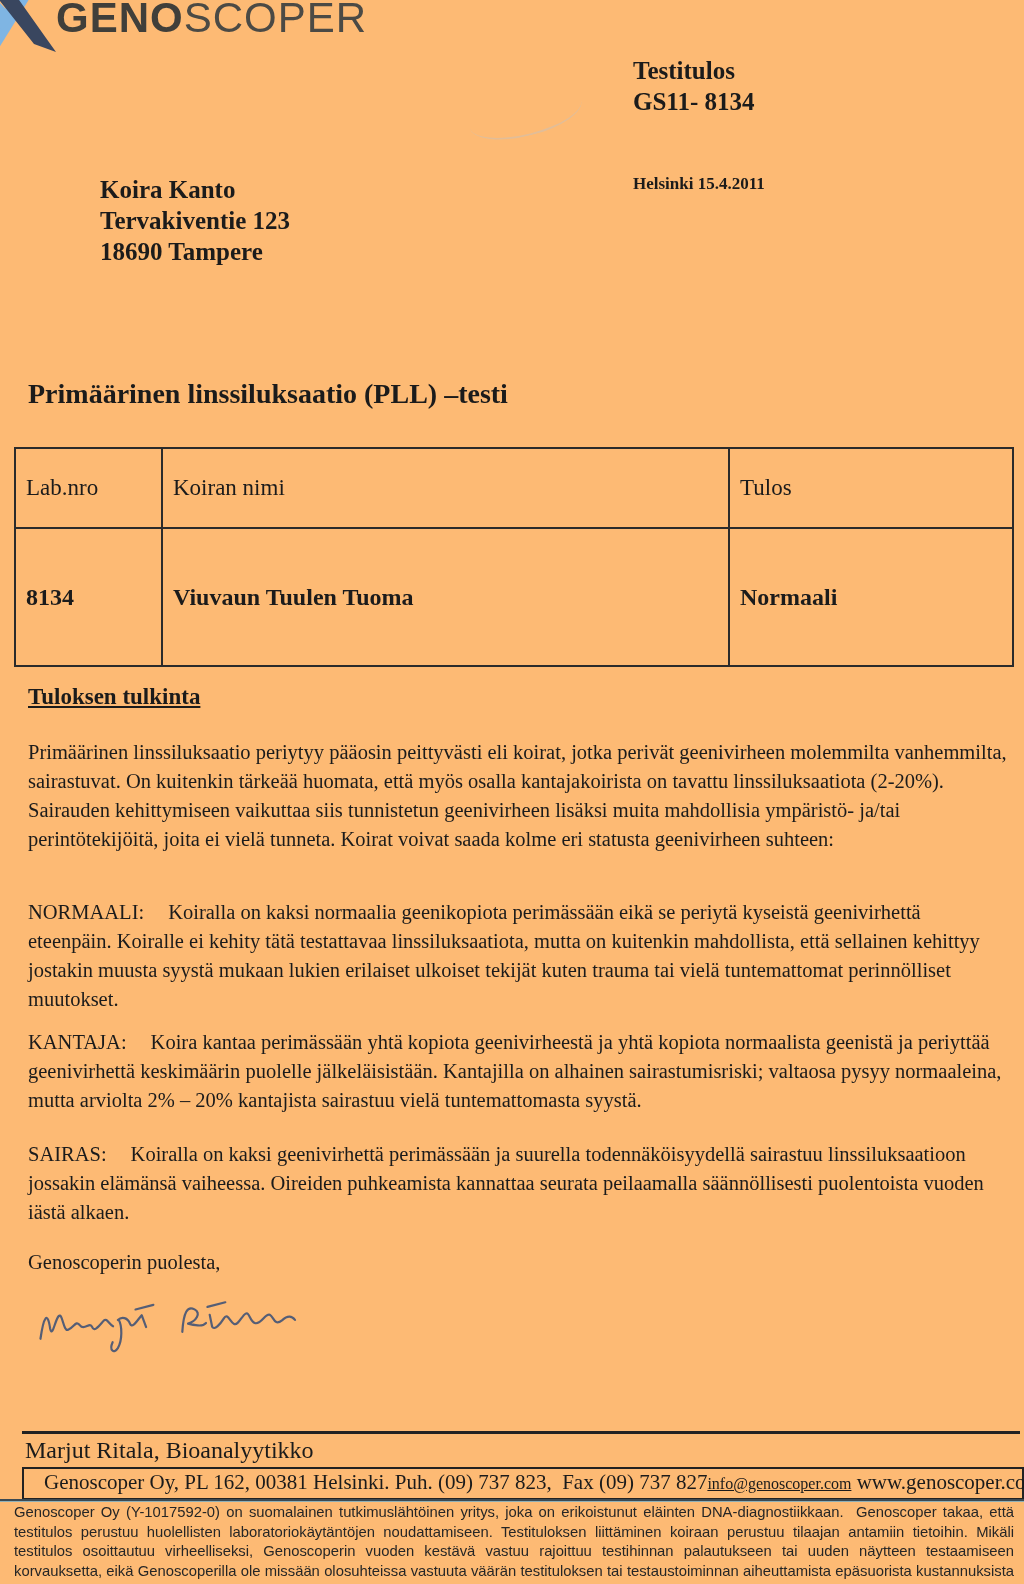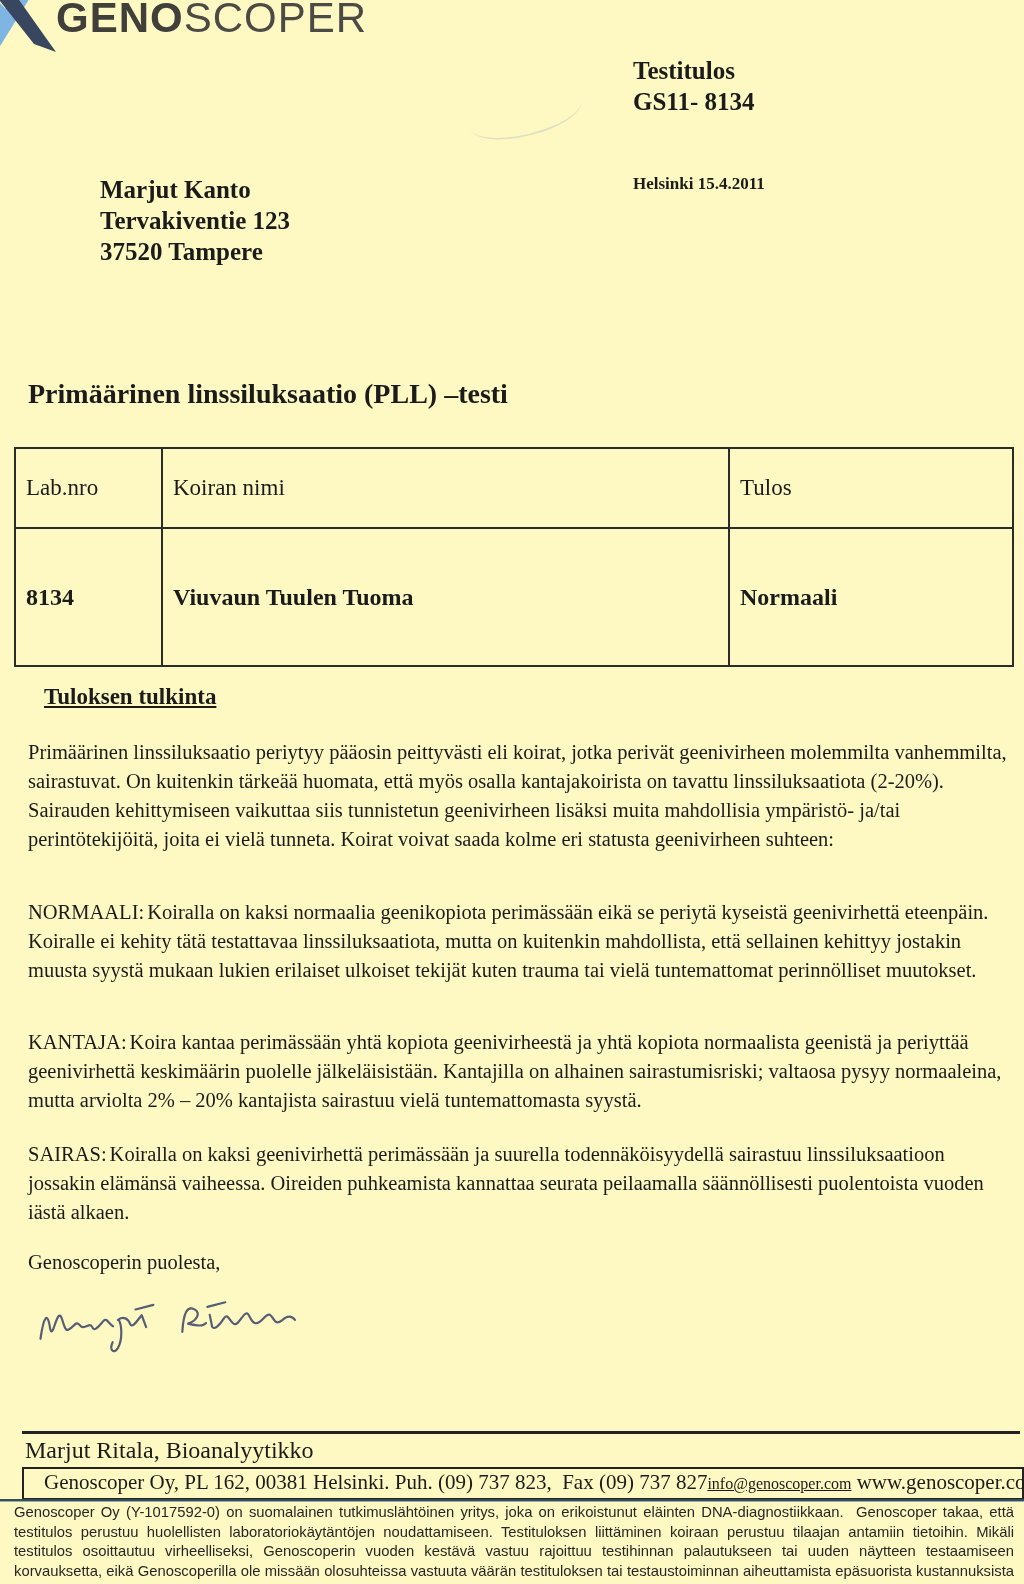--- a/index.html
+++ b/index.html
@@ -1,18 +1,18 @@
 <!DOCTYPE html>
 <html><head>
 <meta charset="utf-8">
 <style>
   html,body { margin:0; padding:0; background:#e8e8e8; }
   .page {
     position:relative; width:1024px; height:1584px;
-    background:#fef9c3; overflow:hidden;
+    background:#fdba74; overflow:hidden;
     font-family:"Liberation Serif", serif; color:#1b1b1b;
     margin:0 auto;
   }
   
   .logo { position:absolute; left:0; top:-6px; height:60px; }
   .logo-icon { position:absolute; left:-16px; top:0; }
   .logo-text { position:absolute; left:56px; top:0; font-family:"Liberation Sans", sans-serif; font-size:42px; letter-spacing:1px; color:#403f3a; white-space:nowrap; }
   .logo-bold { font-weight:800; }
   .logo-light { font-weight:400; color:#4b4a45; }
   
@@ -24,28 +24,28 @@
     border-bottom:2px solid #c2c2c2; border-radius:50%; transform:rotate(-14deg); opacity:.45; }
   
   .doc-title { position:absolute; left:28px; top:378px; margin:0; font-size:28px; font-weight:bold; }
   
   .results-table { position:absolute; left:14px; top:447px; width:1000px; border-collapse:collapse; }
   .results-table th, .results-table td { border:2px solid #2b2b2b; text-align:left; padding:19px 10px; vertical-align:middle; }
   .results-table th { height:40px; font-weight:normal; font-size:23px; }
   .results-table td { height:98px; font-weight:bold; font-size:24px; }
   .col-lab { width:125px; } .col-name { width:545px; } .col-result { width:auto; }
   
-  .section-heading { position:absolute; left:44px; top:684px; margin:0; font-size:23px; font-weight:bold; text-decoration:underline; }
+  .section-heading { position:absolute; left:28px; top:684px; margin:0; font-size:23px; font-weight:bold; text-decoration:underline; }
   .body-par { position:absolute; left:28px; width:980px; margin:0; font-size:20.5px; line-height:29px; }
   .par-intro   { top:738px; }
   .par-normal  { top:898px; }
   .par-carrier { top:1028px; }
   .par-sick    { top:1140px; }
   .par-closing { top:1248px; }
-  .status-label { margin-right:3px; }
+  .status-label { margin-right:24px; }
   
   .signature { position:absolute; left:32px; top:1288px; transform:rotate(-2deg); }
   
   .footer-rule { position:absolute; left:22px; top:1431px; width:998px; height:3px; background:#222; }
   .signer-name { position:absolute; left:25px; top:1437px; font-size:24px; }
   .contact-box { position:absolute; left:22px; top:1467px; width:972px; border:2px solid #222;
     padding:1px 6px 3px 20px; font-size:21px; white-space:nowrap; }
   .contact-email { font-size:16px; text-decoration:underline; }
   .bottom-rule { position:absolute; left:0; top:1499px; width:1024px; height:2px;
     background:#3c4a52; border-bottom:1px solid #8fb0b8; }
@@ -68,23 +68,23 @@
   </div>
 
   <div class="scan-smudge"></div>
 
   <div class="doc-type-block">
     <div>Testitulos</div>
     <div>GS11- 8134</div>
   </div>
 
   <div class="recipient-block">
-    <div>Marjut Kanto</div>
+    <div>Koira Kanto</div>
     <div>Tervakiventie 123</div>
-    <div>37520 Tampere</div>
+    <div>18690 Tampere</div>
   </div>
 
   <div class="place-date">Helsinki 15.4.2011</div>
 
   <h1 class="doc-title">Primäärinen linssiluksaatio (PLL) –testi</h1>
 
   <table class="results-table">
     <tbody>
         <tr>
       <th class="col-lab">Lab.nro</th>

